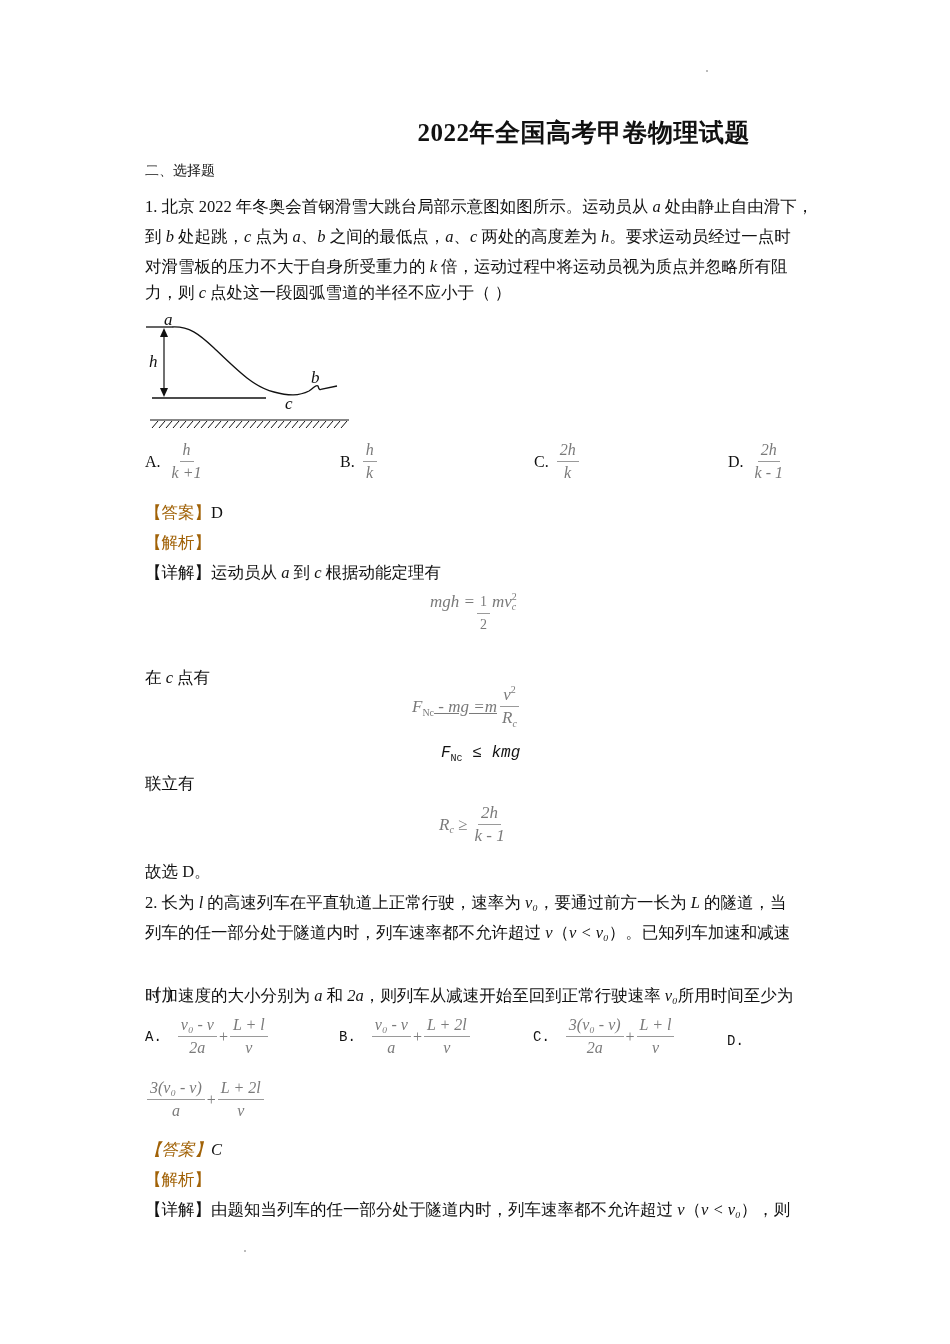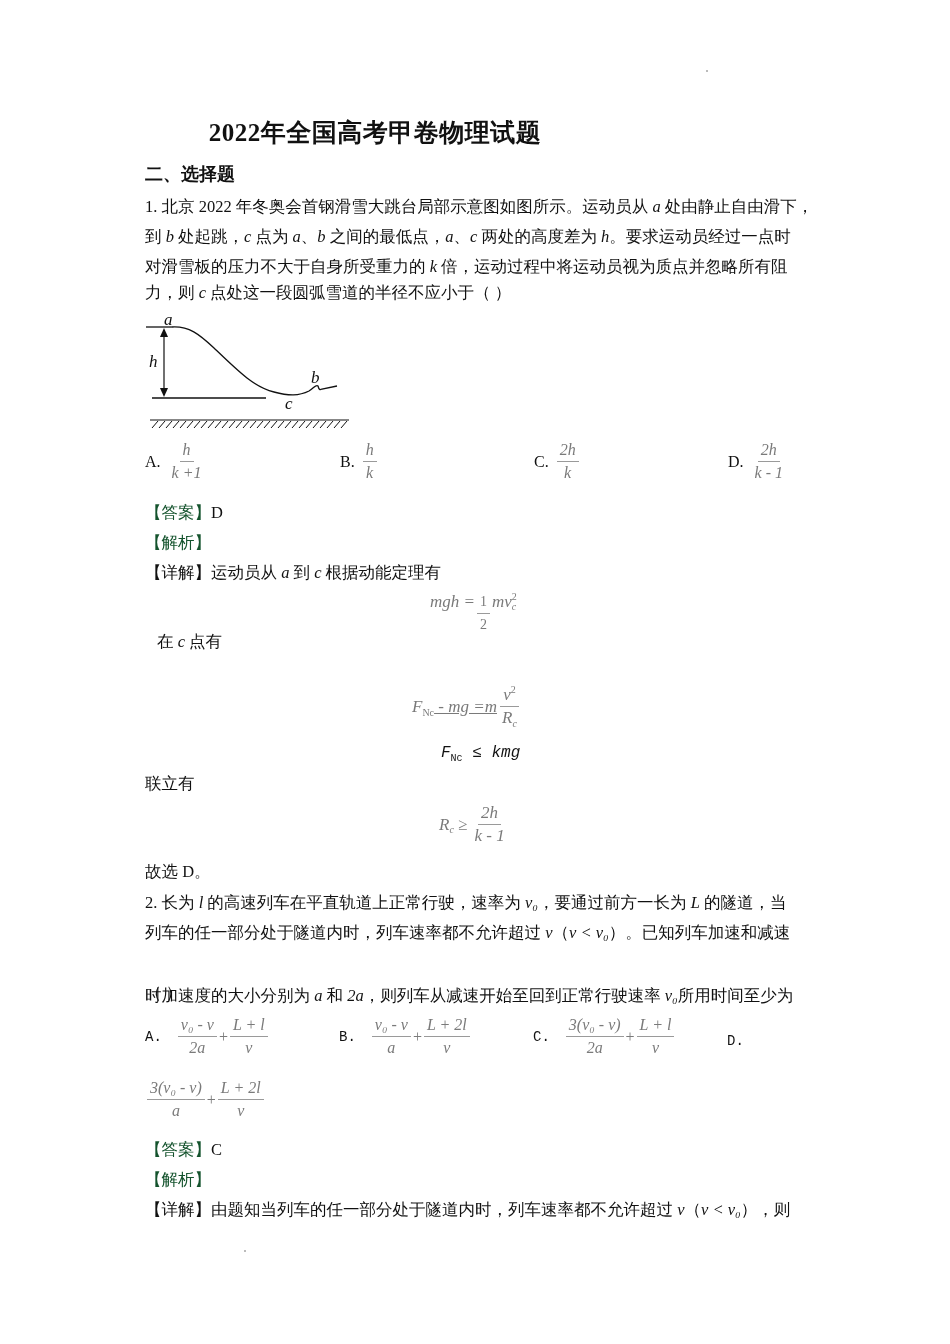--- a/index.html
+++ b/index.html
@@ -1,24 +1,24 @@
 <!DOCTYPE html>
 <html><head>
 <meta charset="utf-8">
 <style>
   html, body { margin: 0; padding: 0; background: #ffffff; }
   body { width: 950px; height: 1344px; position: relative; overflow: hidden;
          font-family: "Liberation Serif", "DejaVu Serif", serif; color: #111; }
   .page { position: absolute; left: 0; top: 0; width: 950px; height: 1344px; }
   .abs { position: absolute; }
-  .title { left: 0; width: 750px; top: 116px; text-align: center; font-size: 25px; font-weight: bold; letter-spacing: 0.5px; }
-  .section { left: 145px; top: 162px; font-size: 18px; font-weight: bold; }
+  .title { left: 0; width: 750px; top: 116px; text-align: right; font-size: 25px; font-weight: bold; letter-spacing: 0.5px; }
+  .section { left: 145px; top: 162px; font-size: 14px; font-weight: normal; }
   .line { left: 145px; font-size: 16.5px; line-height: 20px; white-space: nowrap; }
   i.v { font-style: italic; }
-  .bracket { color: #14532d; }
+  .bracket { color: #a16207; }
   .formula { color: #7a7a7a; font-family: "Liberation Serif", serif; font-style: italic; font-size: 17px; }
   .frac { display: inline-flex; flex-direction: column; align-items: center; vertical-align: middle; margin: 0 2px; }
   .frac .num { padding: 0 3px 1px; border-bottom: 1px solid #9a9a9a; line-height: 20px; }
   .frac .den { padding: 1px 3px 0; line-height: 20px; }
   .opt { position: absolute; font-size: 16px; display: flex; align-items: center; }
   .opt .lbl { margin-right: 6px; font-style: normal; color: #111; }
   .mono-lbl { font-family: "Liberation Mono", monospace; font-size: 14px; }
   sub, sup { font-size: 10px; }
   .upright { font-style: normal; }
   .dot { width: 2px; height: 2px; background: #bbb; }
@@ -135,21 +135,21 @@
         <span class="num">1</span>
         <span class="den">2</span>
       </span>
     <span>mv</span>
       <span style="display:inline-flex;flex-direction:column;font-size:10px;line-height:10px;">
         <sup class="upright">2</sup>
         <sub>c</sub>
       </span>
   </div>
 
-  <div class="abs line" style="top:632px;margin-left:12px;">
+  <div class="abs line" style="top:668px;">
     <span>在 </span><i class="v">c</i><span> 点有</span>
   </div>
 
   <div class="abs formula" style="left:412px;top:680px;display:flex;align-items:center;">
     <span>F</span>
       <sub class="upright" style="margin-top:10px;">Nc</sub>
     <span style="white-space:pre;text-decoration:underline;"> - mg =m</span>
     <span class="frac">
       <span class="num"><span>v</span><sup class="upright">2</sup></span>
       <span class="den"><span>R</span><sub>c</sub></span>
@@ -227,21 +227,21 @@
         <span class="num">3(v₀ - v)</span>
         <span class="den">a</span>
       </span>
     <span class="upright">+</span>
     <span class="frac">
         <span class="num">L + 2l</span>
         <span class="den">v</span>
       </span>
   </div>
 
-  <div class="abs line" style="top:1140px;">
+  <div class="abs line" style="top:1140px;font-style:italic;">
     <span class="bracket">【答案】</span><span>C</span>
   </div>
   <div class="abs line" style="top:1170px;">
     <span class="bracket">【解析】</span>
   </div>
   <div class="abs line" style="top:1200px;">
     <span>【详解】</span><span>由题知当列车的任一部分处于隧道内时，列车速率都不允许超过 </span><i class="v">v</i><span>（</span><i class="v">v &lt; v₀</i><span>），则</span>
   </div>
 
   <div class="abs dot" style="left:244px;top:1250px;"></div>

